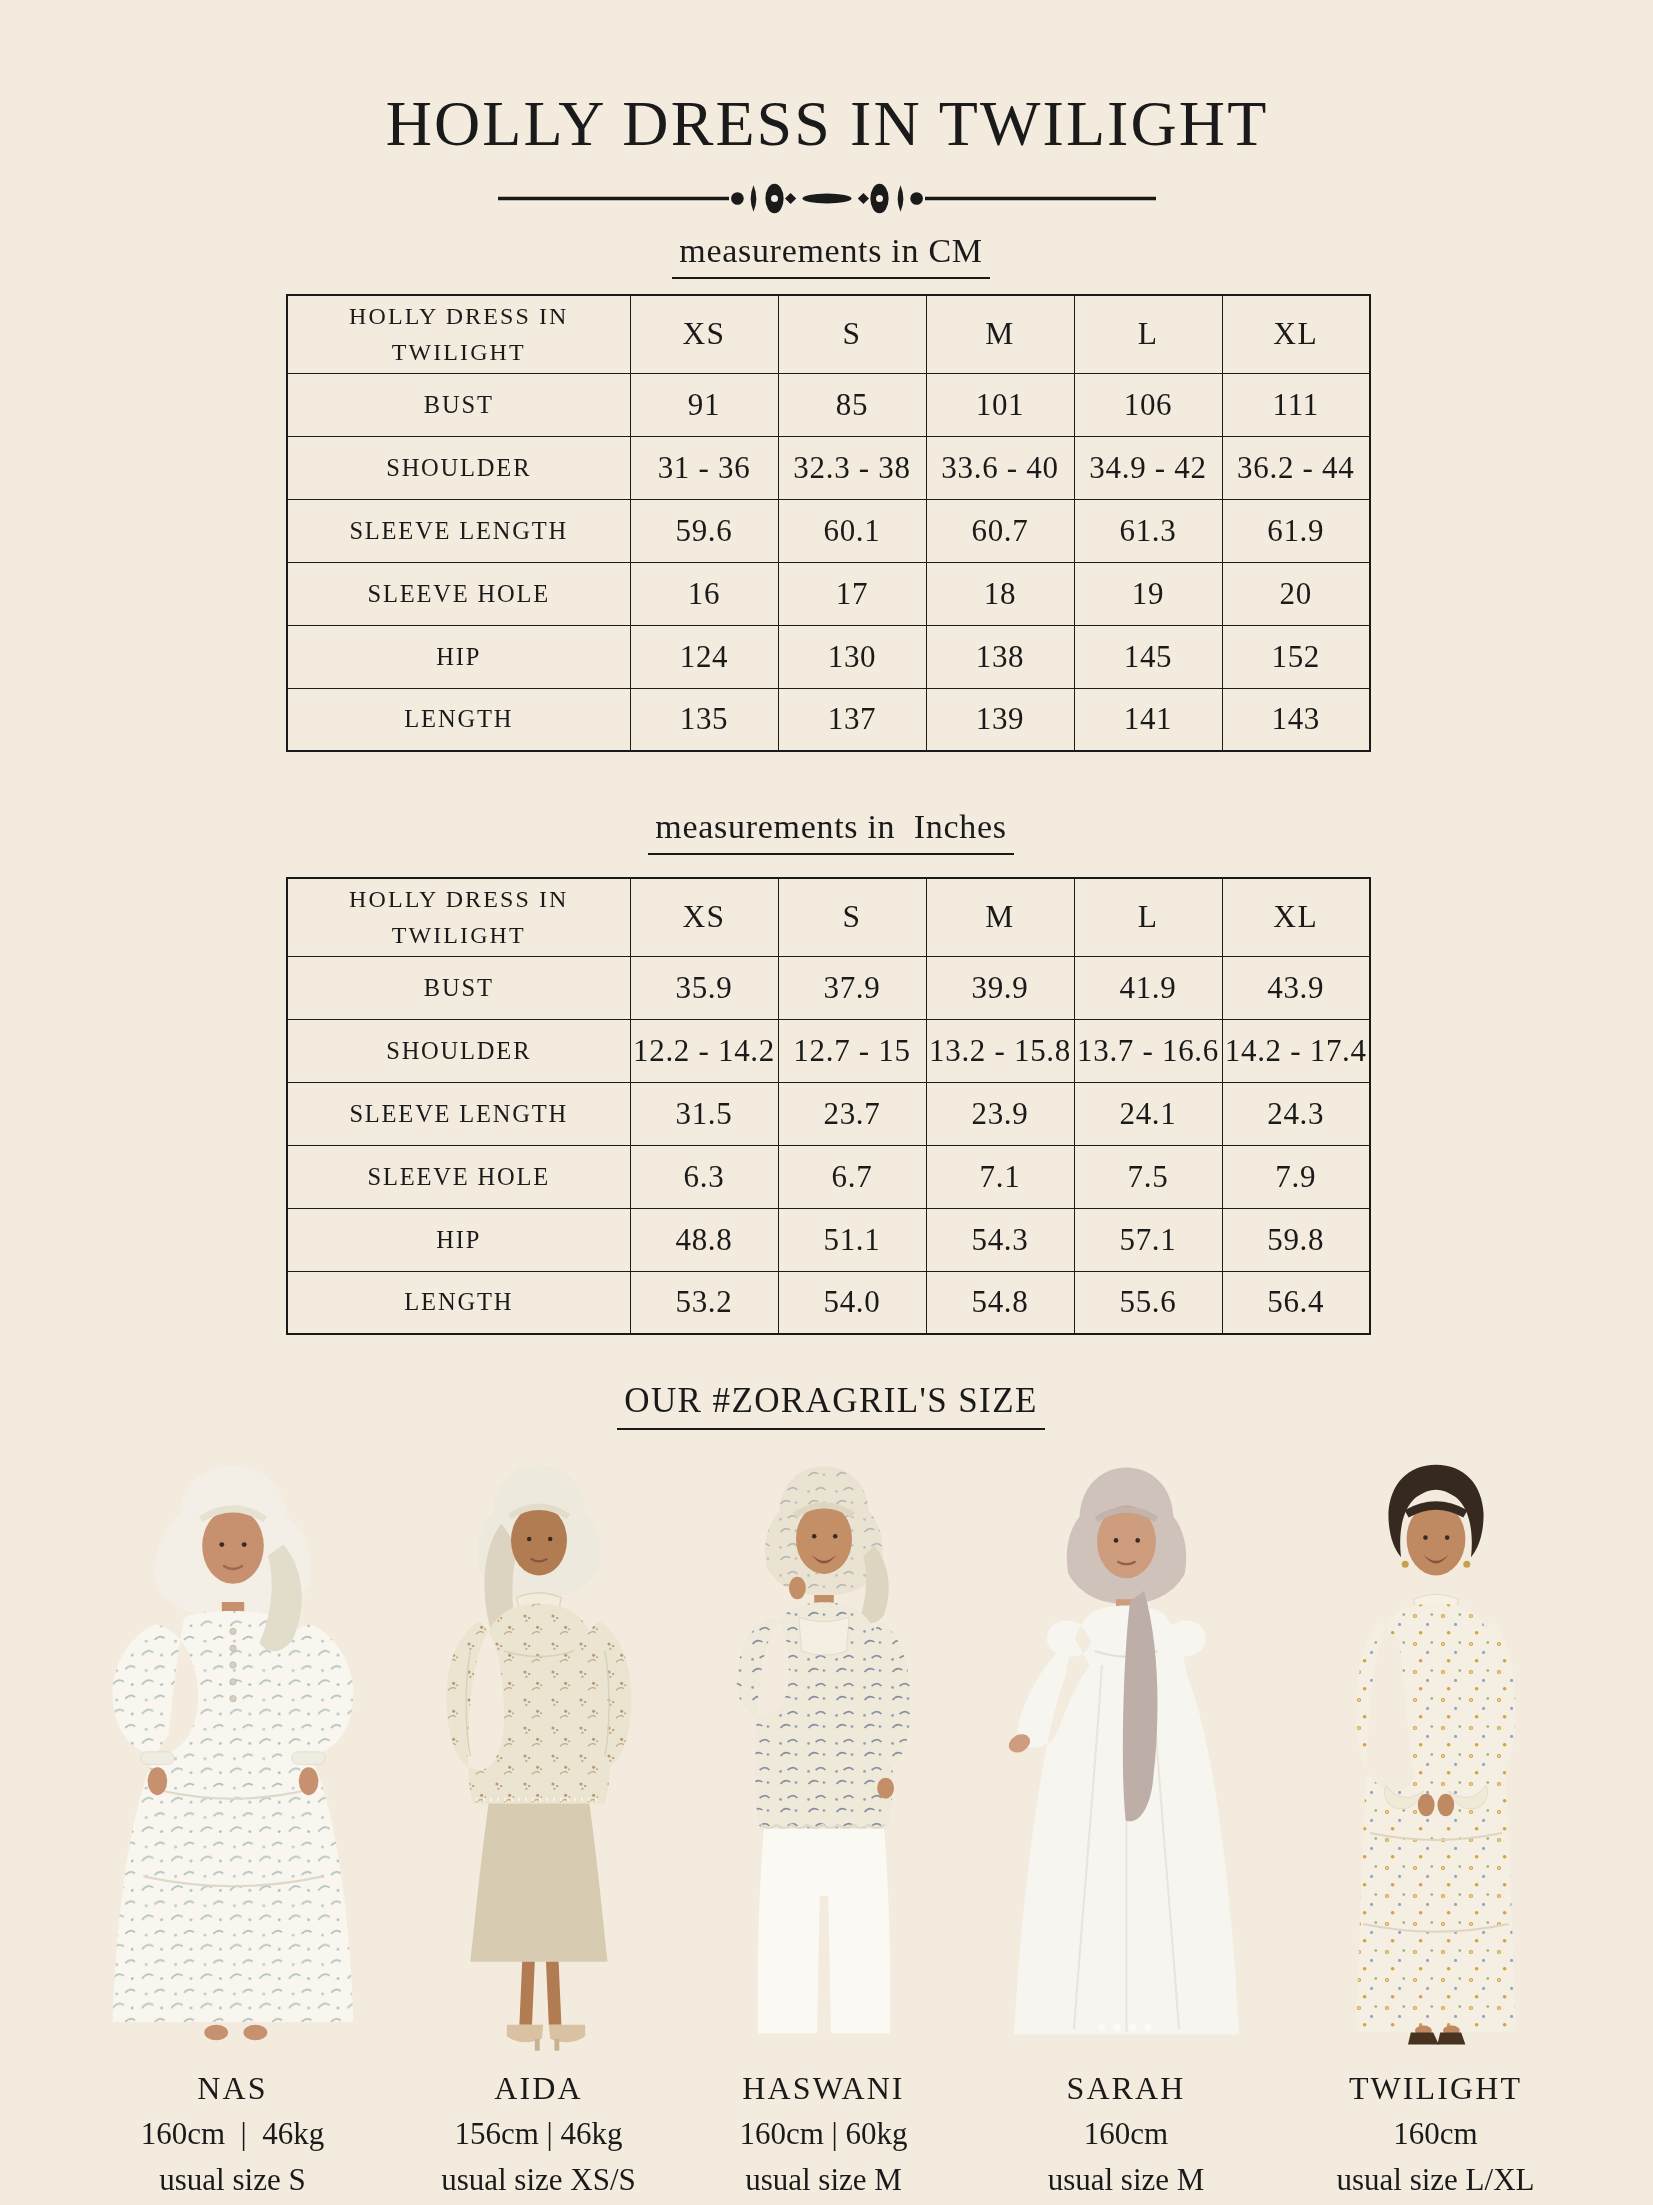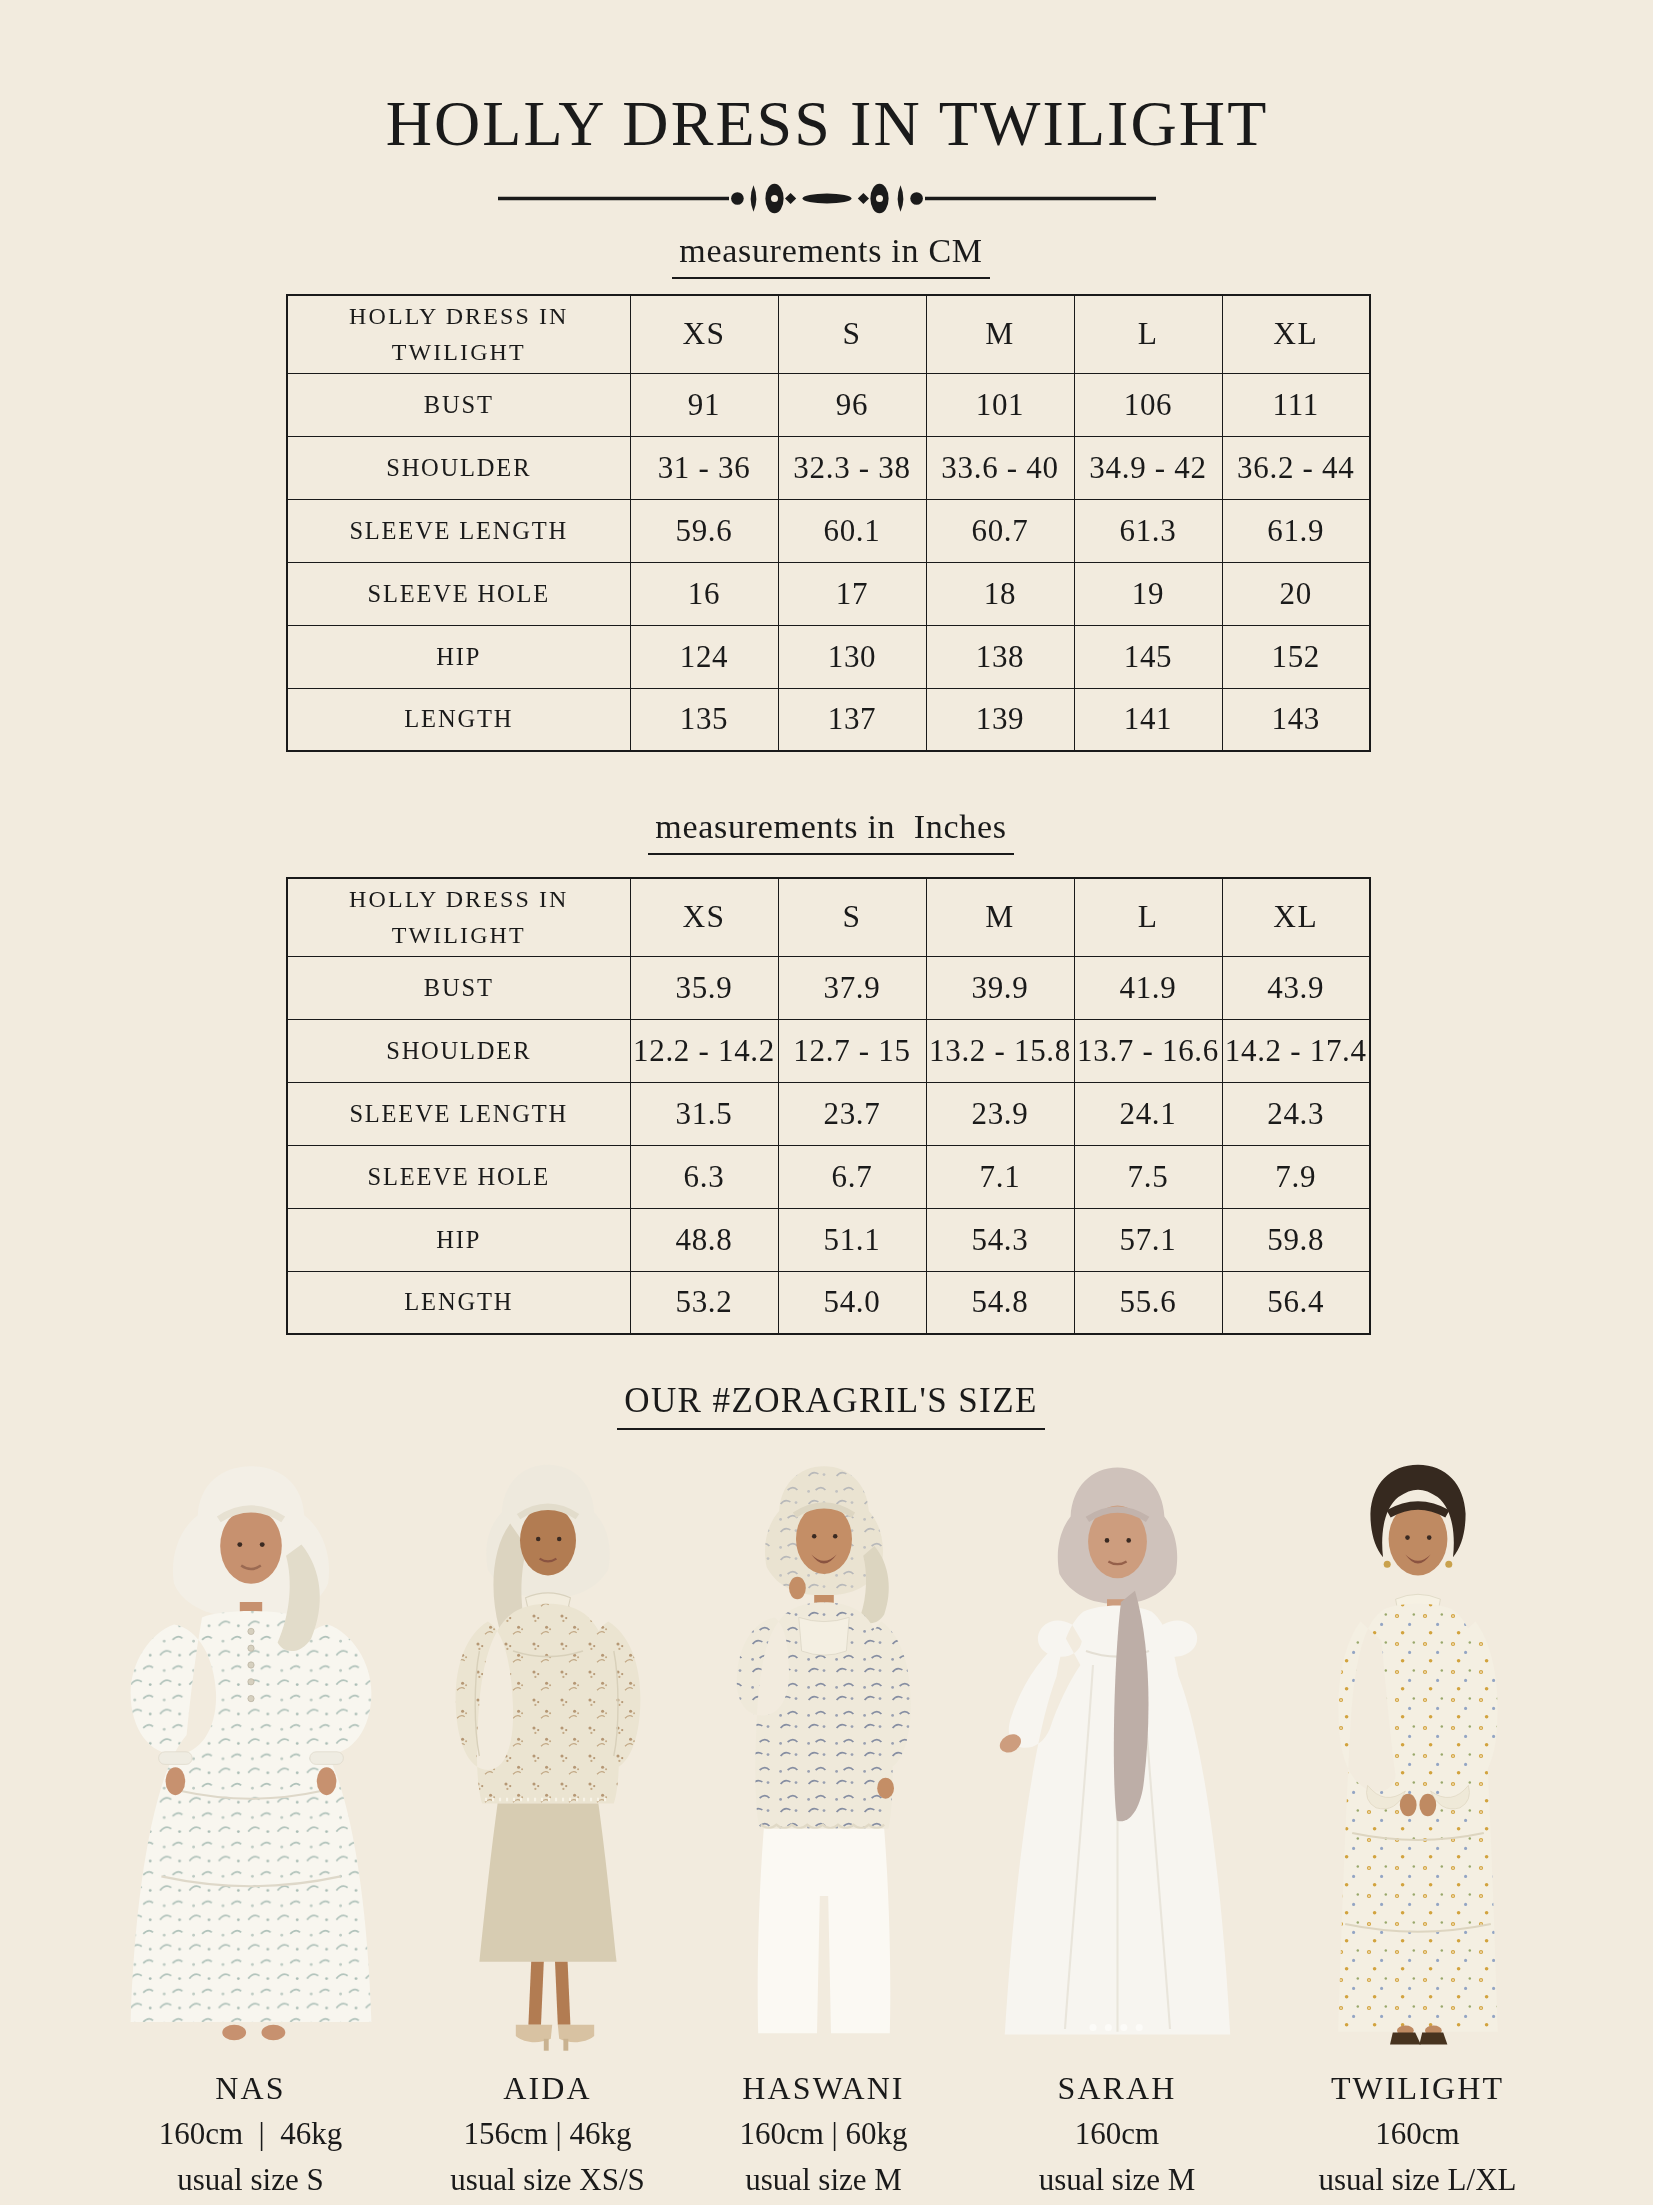--- a/index.html
+++ b/index.html
@@ -21,21 +21,21 @@
   #table-in{top:877px}
   .size-table th,.size-table td{border:1.4px solid #1a1a1a;text-align:center;vertical-align:middle;
         font-weight:normal;padding:0;}
   .size-table thead tr{height:78px}
   .size-table tbody tr{height:63px}
   .product-cell{font-size:24px;letter-spacing:2.1px;white-space:pre-line;line-height:1.5;}
   .size-head{font-size:31.5px;letter-spacing:1.4px;}
   .m-label{font-size:24.5px;letter-spacing:1.8px;}
   .m-val{font-size:31px;letter-spacing:0.7px;}
   .models-row{position:absolute;top:1441px;left:0;width:100%;display:flex;justify-content:center;
-        align-items:flex-end;gap:10px;}
+        align-items:flex-end;gap:19px;}
   .model{display:flex;flex-direction:column;align-items:center;margin:0;}
   .model svg{display:block;}
   .caption{margin-top:12.6px;text-align:center;}
   .model-name{font-size:32px;letter-spacing:2.1px;}
   .model-stats{font-size:31px;margin-top:9.8px;white-space:pre;}
   .model-size{font-size:31px;margin-top:9.8px;}
 </style>
 </head>
 <body>
 
@@ -80,21 +80,21 @@
         <th class="size-head">S</th>
         <th class="size-head">M</th>
         <th class="size-head">L</th>
         <th class="size-head">XL</th>
       </tr>
     </thead>
     <tbody>
       <tr>
         <td class="m-label">BUST</td>
         <td class="m-val">91</td>
-        <td class="m-val">96</td>
+        <td class="m-val">85</td>
         <td class="m-val">101</td>
         <td class="m-val">106</td>
         <td class="m-val">111</td>
       </tr>
       <tr>
         <td class="m-label">SHOULDER</td>
         <td class="m-val">31 - 36</td>
         <td class="m-val">32.3 - 38</td>
         <td class="m-val">33.6 - 40</td>
         <td class="m-val">34.9 - 42</td>

